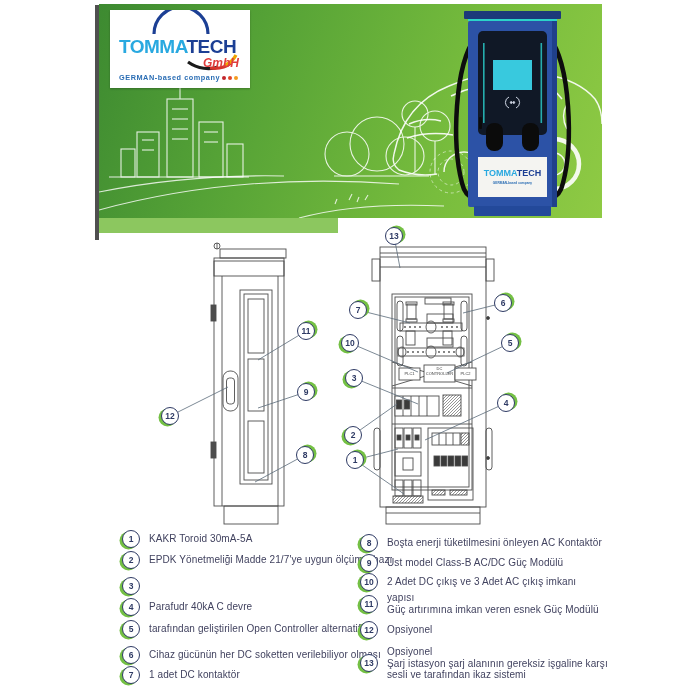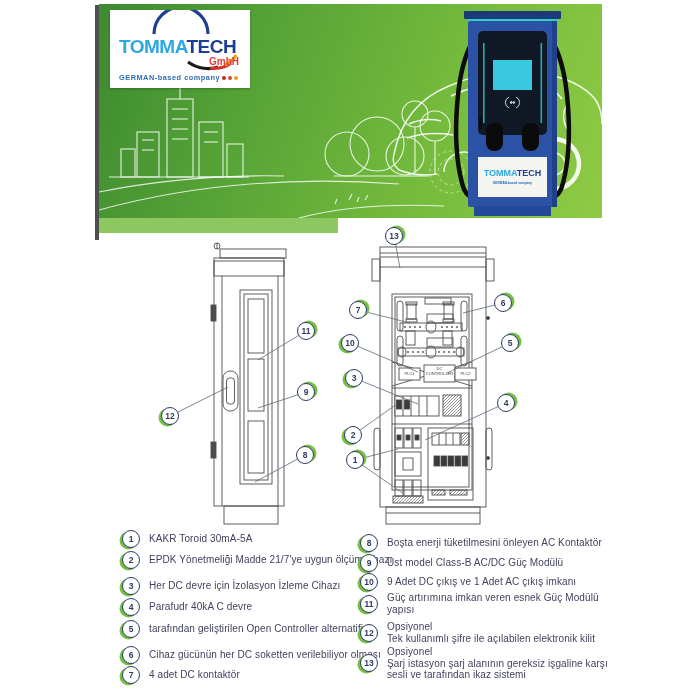--- a/index.html
+++ b/index.html
@@ -9,21 +9,21 @@
 
   
   #edge-strip{left:95px;top:5px;width:4px;height:235px;background:#4f4f4f;}
   #green-band{left:99px;top:4px;width:503px;height:214px;
       background:linear-gradient(110deg,#3d8a31 0%,#55a236 30%,#78bd3d 70%,#8fca44 100%);}
   #light-strip{left:99px;top:218px;width:239px;height:15px;background:#8cc75f;}
 
   
   #logo-box{left:110px;top:10px;width:140px;height:78px;background:#ffffff;box-shadow:0 1px 2px rgba(0,0,0,.25);}
   #logo-text{position:absolute;left:9px;top:26px;font-size:19px;font-weight:bold;letter-spacing:-0.5px;white-space:nowrap;}
-  #logo-gmbh{position:absolute;right:11px;top:46px;font-size:10px;font-weight:bold;color:#e03c3c;}
+  #logo-gmbh{position:absolute;right:11px;top:46px;font-size:12px;font-weight:bold;color:#e03c3c;font-style:italic;}
   #logo-tagline{position:absolute;left:9px;top:63px;font-size:7.3px;font-weight:bold;color:#2a6db4;letter-spacing:0.55px;white-space:nowrap;}
   .dot{display:inline-block;width:4px;height:4px;border-radius:50%;margin-left:2px;vertical-align:middle;}
 
   
   .callout{position:absolute;width:16px;height:16px;border:1.6px solid #2e3a64;border-radius:50%;
       background:#fff;display:flex;align-items:center;justify-content:center;
       font-size:8.5px;font-weight:bold;color:#2e3a64;transform:translate(-50%,-50%);
       box-shadow:2.5px -1.5px 0 0 #74c044;z-index:5;}
   .callout.left-glow{box-shadow:-2.5px 1.5px 0 0 #74c044;}
 
@@ -322,23 +322,20 @@
         </div>
     </div>
     <div class="legend-item" style="left:122px;top:551px;">
       <span class="legend-circle">2</span>
       <div class="legend-text">
         <div>EPDK Yönetmeliği Madde 21/7'ye uygun ölçüm cihazı</div>
       </div>
     </div>
     <div class="legend-item" style="left:122px;top:577px;">
       <span class="legend-circle">3</span>
-      <div class="legend-text">
-          <div>Her DC devre için İzolasyon İzleme Cihazı</div>
-        </div>
     </div>
     <div class="legend-item" style="left:122px;top:598px;">
       <span class="legend-circle">4</span>
       <div class="legend-text">
           <div>Parafudr 40kA C devre</div>
         </div>
     </div>
     <div class="legend-item" style="left:122px;top:620px;">
       <span class="legend-circle">5</span>
       <div class="legend-text">
@@ -347,54 +344,53 @@
     </div>
     <div class="legend-item" style="left:122px;top:646px;">
       <span class="legend-circle">6</span>
       <div class="legend-text">
           <div>Cihaz gücünün her DC soketten verilebiliyor olması</div>
         </div>
     </div>
     <div class="legend-item" style="left:122px;top:666px;">
       <span class="legend-circle">7</span>
       <div class="legend-text">
-          <div>4 adet DC kontaktör</div>
+          <div>1 adet DC kontaktör</div>
         </div>
     </div>
 
     <div class="legend-item" style="left:360px;top:534px;">
       <span class="legend-circle">8</span>
       <div class="legend-text">
           <div>Boşta enerji tüketilmesini önleyen AC Kontaktör</div>
         </div>
     </div>
     <div class="legend-item" style="left:360px;top:554px;">
       <span class="legend-circle">9</span>
       <div class="legend-text">
           <div>Üst model Class-B AC/DC Güç Modülü</div>
         </div>
     </div>
     <div class="legend-item" style="left:360px;top:573px;">
       <span class="legend-circle">10</span>
       <div class="legend-text">
-          <div>9 Adet DC çıkış ve 1 Adet AC çıkış imkanı</div>
+          <div>2 Adet DC çıkış ve 3 Adet AC çıkış imkanı</div>
         </div>
     </div>
     <div class="legend-item" style="left:360px;top:592px;">
       <span class="legend-circle">11</span>
       <div class="legend-text">
+        <div>yapısı</div>
         <div>Güç artırımına imkan veren esnek Güç Modülü</div>
-        <div>yapısı</div>
       </div>
     </div>
     <div class="legend-item" style="left:360px;top:621px;">
       <span class="legend-circle">12</span>
       <div class="legend-text">
         <div>Opsiyonel</div>
-        <div>Tek kullanımlı şifre ile açılabilen elektronik kilit</div>
       </div>
     </div>
     <div class="legend-item" style="left:360px;top:646px;">
       <span class="legend-circle">13</span>
       <div class="legend-text">
         <div>Opsiyonel</div>
         <div>Şarj istasyon şarj alanının gereksiz işgaline karşı</div>
         <div>sesli ve tarafından ikaz sistemi</div>
       </div>
     </div>

